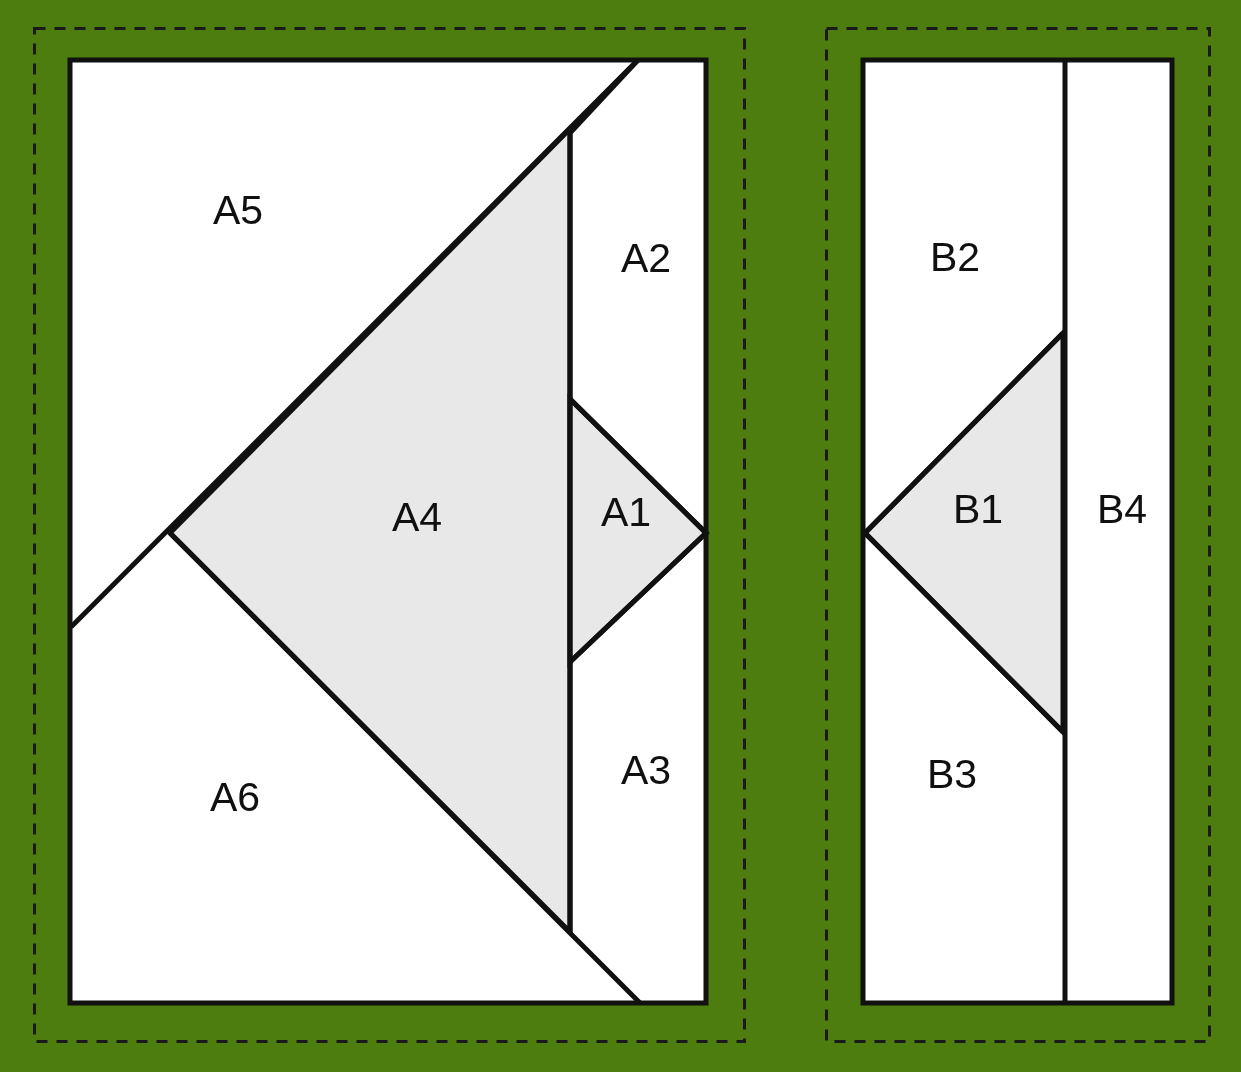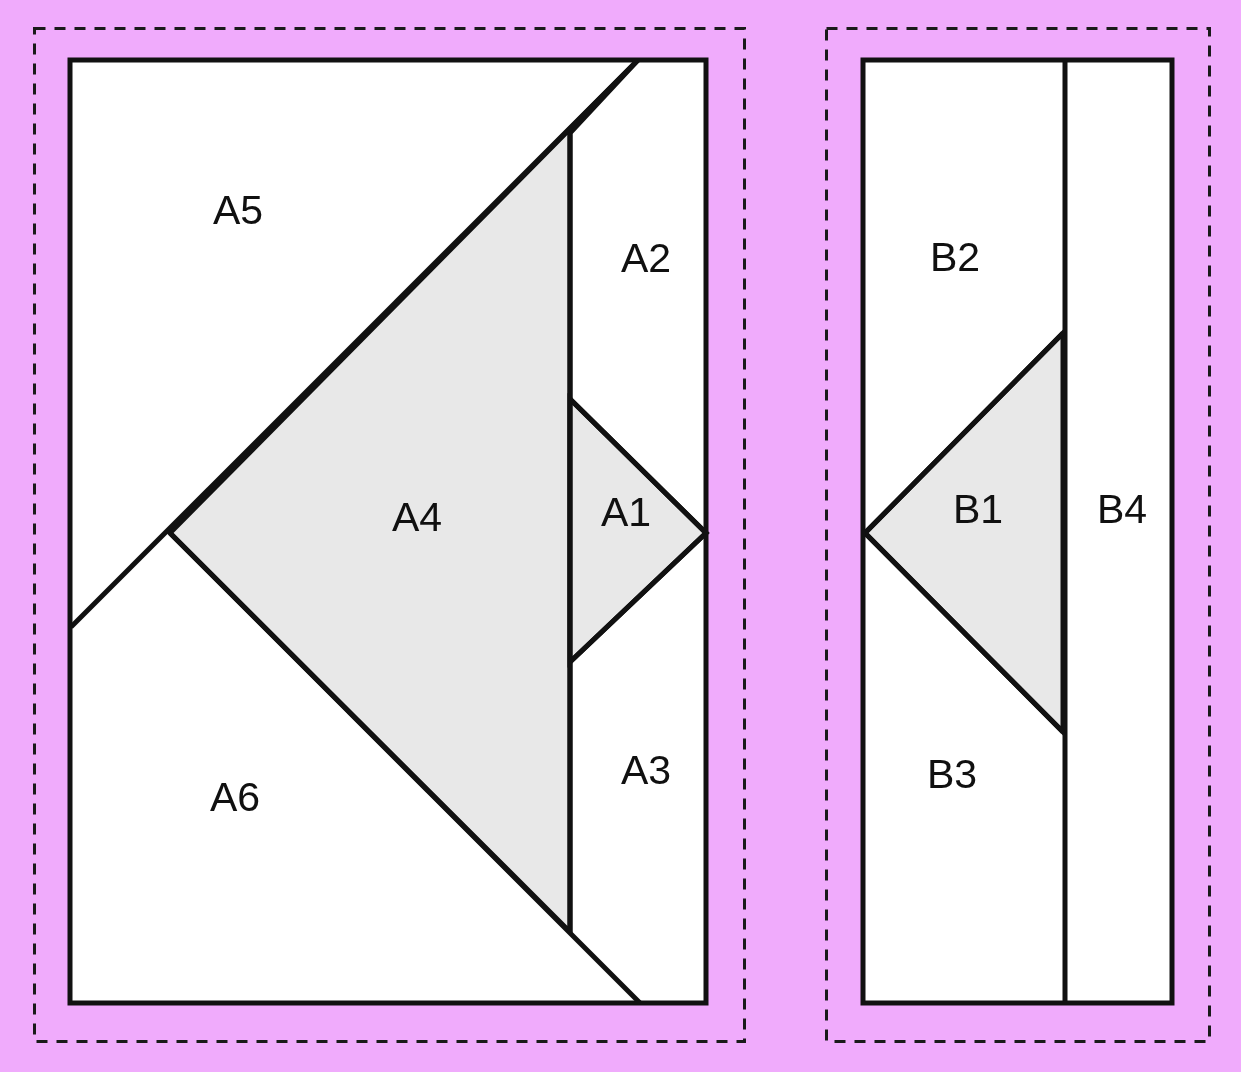--- a/index.html
+++ b/index.html
@@ -7,21 +7,21 @@
     padding: 0;
     background: #ffffff;
   }
   body {
     font-family: "Liberation Sans", sans-serif;
   }
   #diagram-root {
     position: relative;
     width: 1241px;
     height: 1072px;
-    background: #f0abfc;
+    background: #4d7c0f;
     overflow: hidden;
   }
   svg#figure {
     display: block;
     width: 1241px;
     height: 1072px;
   }
   .region-label {
     font-family: "Liberation Sans", sans-serif;
     font-size: 41px;

